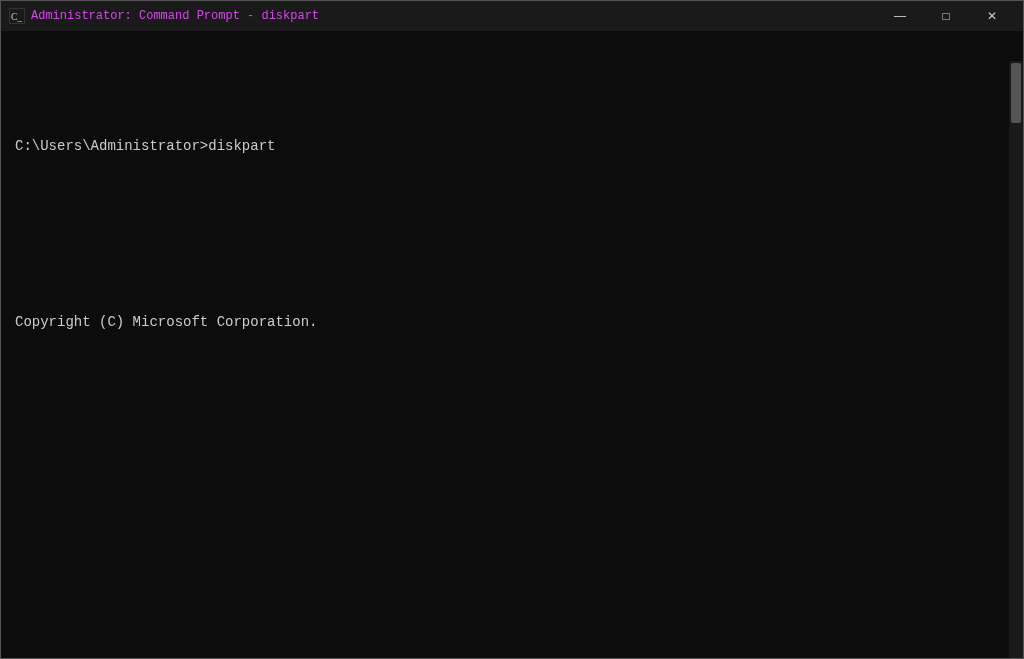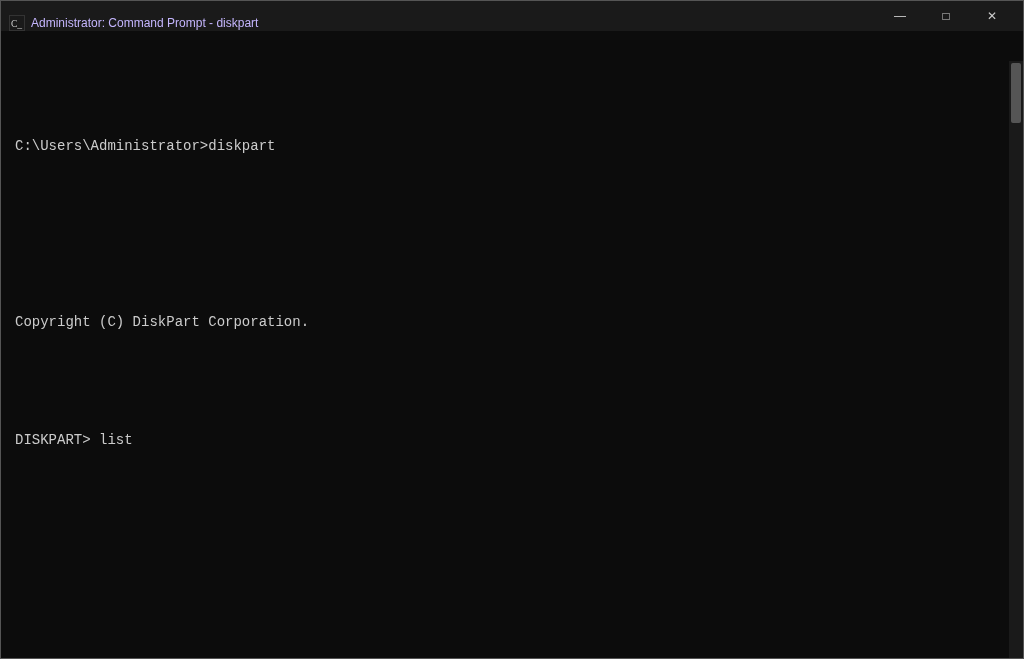--- a/index.html
+++ b/index.html
@@ -22,21 +22,21 @@
       background: #0c0c0c;
       display: flex;
       flex-direction: column;
       border: 1px solid #555;
     }
 
     .title-bar {
       background: #1a1a1a;
       height: 30px;
       display: flex;
-      align-items: flex-end;
+      align-items: center;
       justify-content: space-between;
       padding: 0 8px;
       flex-shrink: 0;
     }
 
     .title-bar-left {
       display: flex;
       align-items: center;
       gap: 6px;
     }
@@ -49,23 +49,23 @@
       align-items: center;
       justify-content: center;
     }
 
     .title-bar-icon svg {
       width: 14px;
       height: 14px;
     }
 
     .title-bar-text {
-      color: #c4b5fd;
+      color: #d946ef;
       font-size: 12px;
-      font-family: Liberation Sans, sans-serif;
+      font-family: Liberation Mono, monospace;
     }
 
     .title-bar-controls {
       display: flex;
       gap: 0;
     }
 
     .title-bar-btn {
       width: 46px;
       height: 30px;
@@ -147,23 +147,22 @@
     </div>
   </div>
 
   <div style="position: relative; flex: 1; overflow: hidden;">
     <div class="terminal-body">
       <div class="terminal-text">
         <span class="line">&nbsp;</span>
         <span class="line">C:\Users\Administrator&gt;diskpart</span>
         <span class="line">&nbsp;</span>
         <span class="line">&nbsp;</span>
-        <span class="line">Copyright (C) DiskPart Corporation.</span>
+        <span class="line">Copyright (C) Microsoft Corporation.</span>
         <span class="line">&nbsp;</span>
-        <span class="line">DISKPART&gt; list</span>
         <span class="line">&nbsp;</span>
         
         
         
         
         
         
         
         
         

